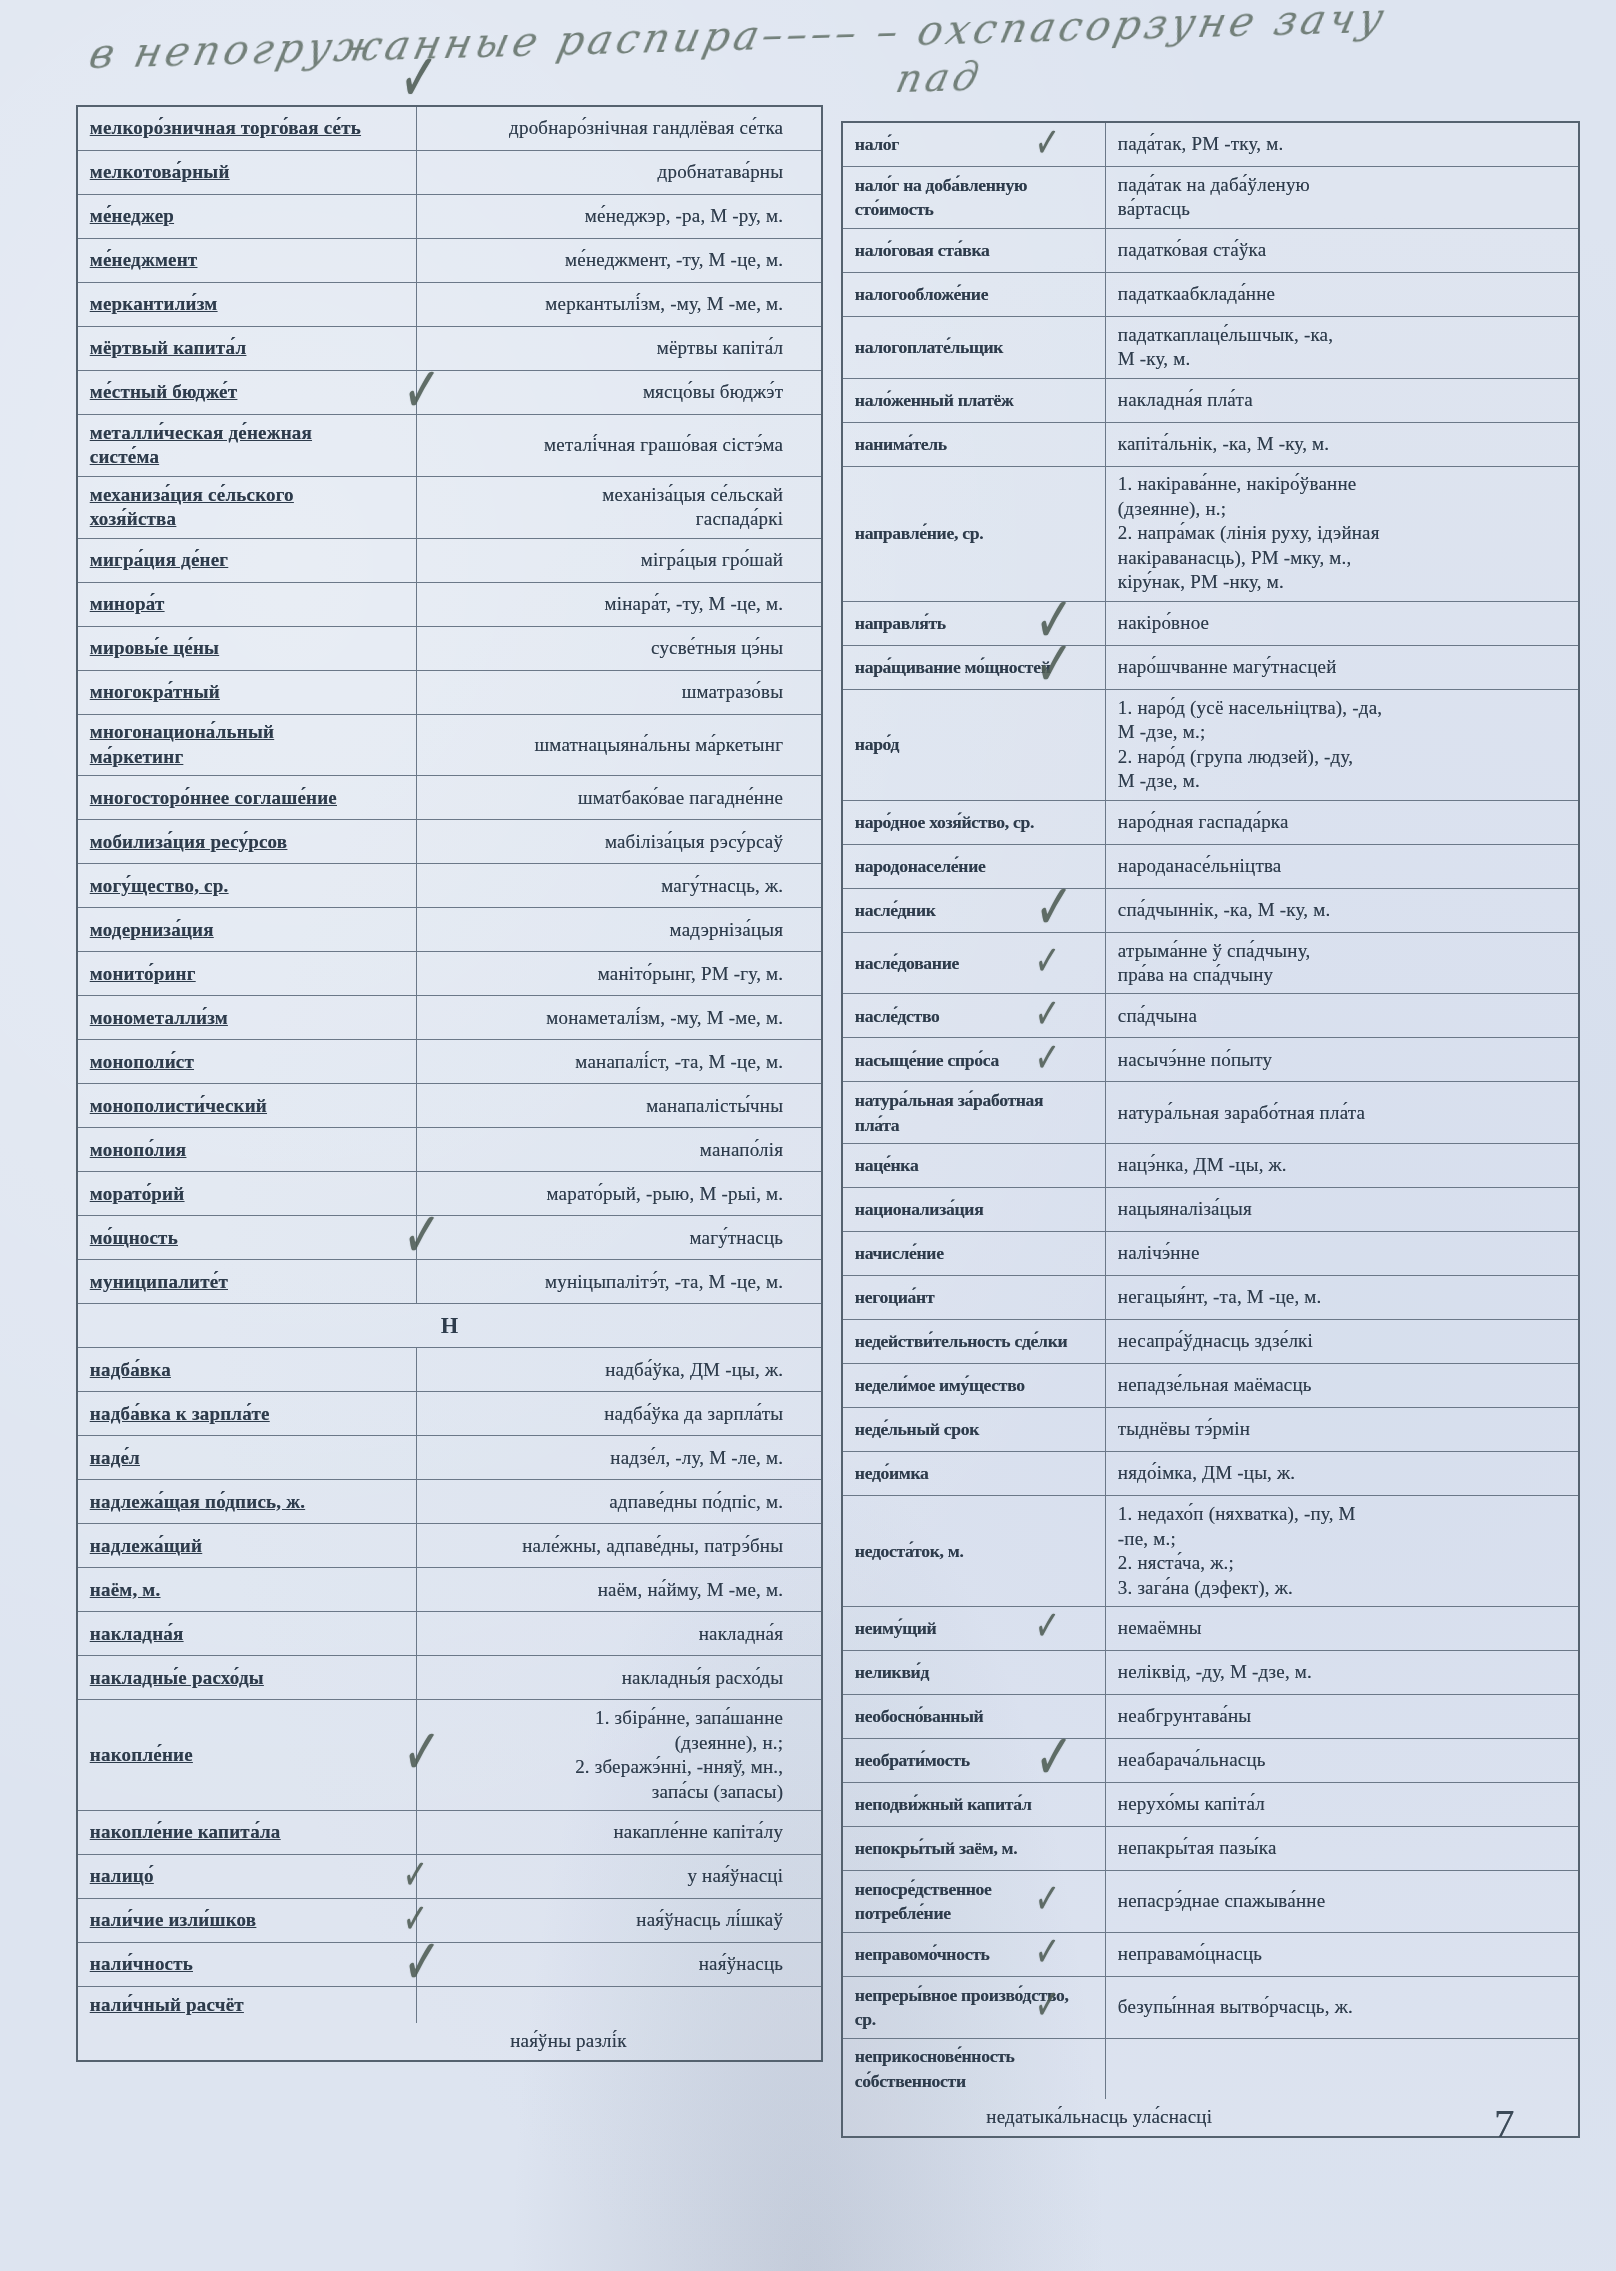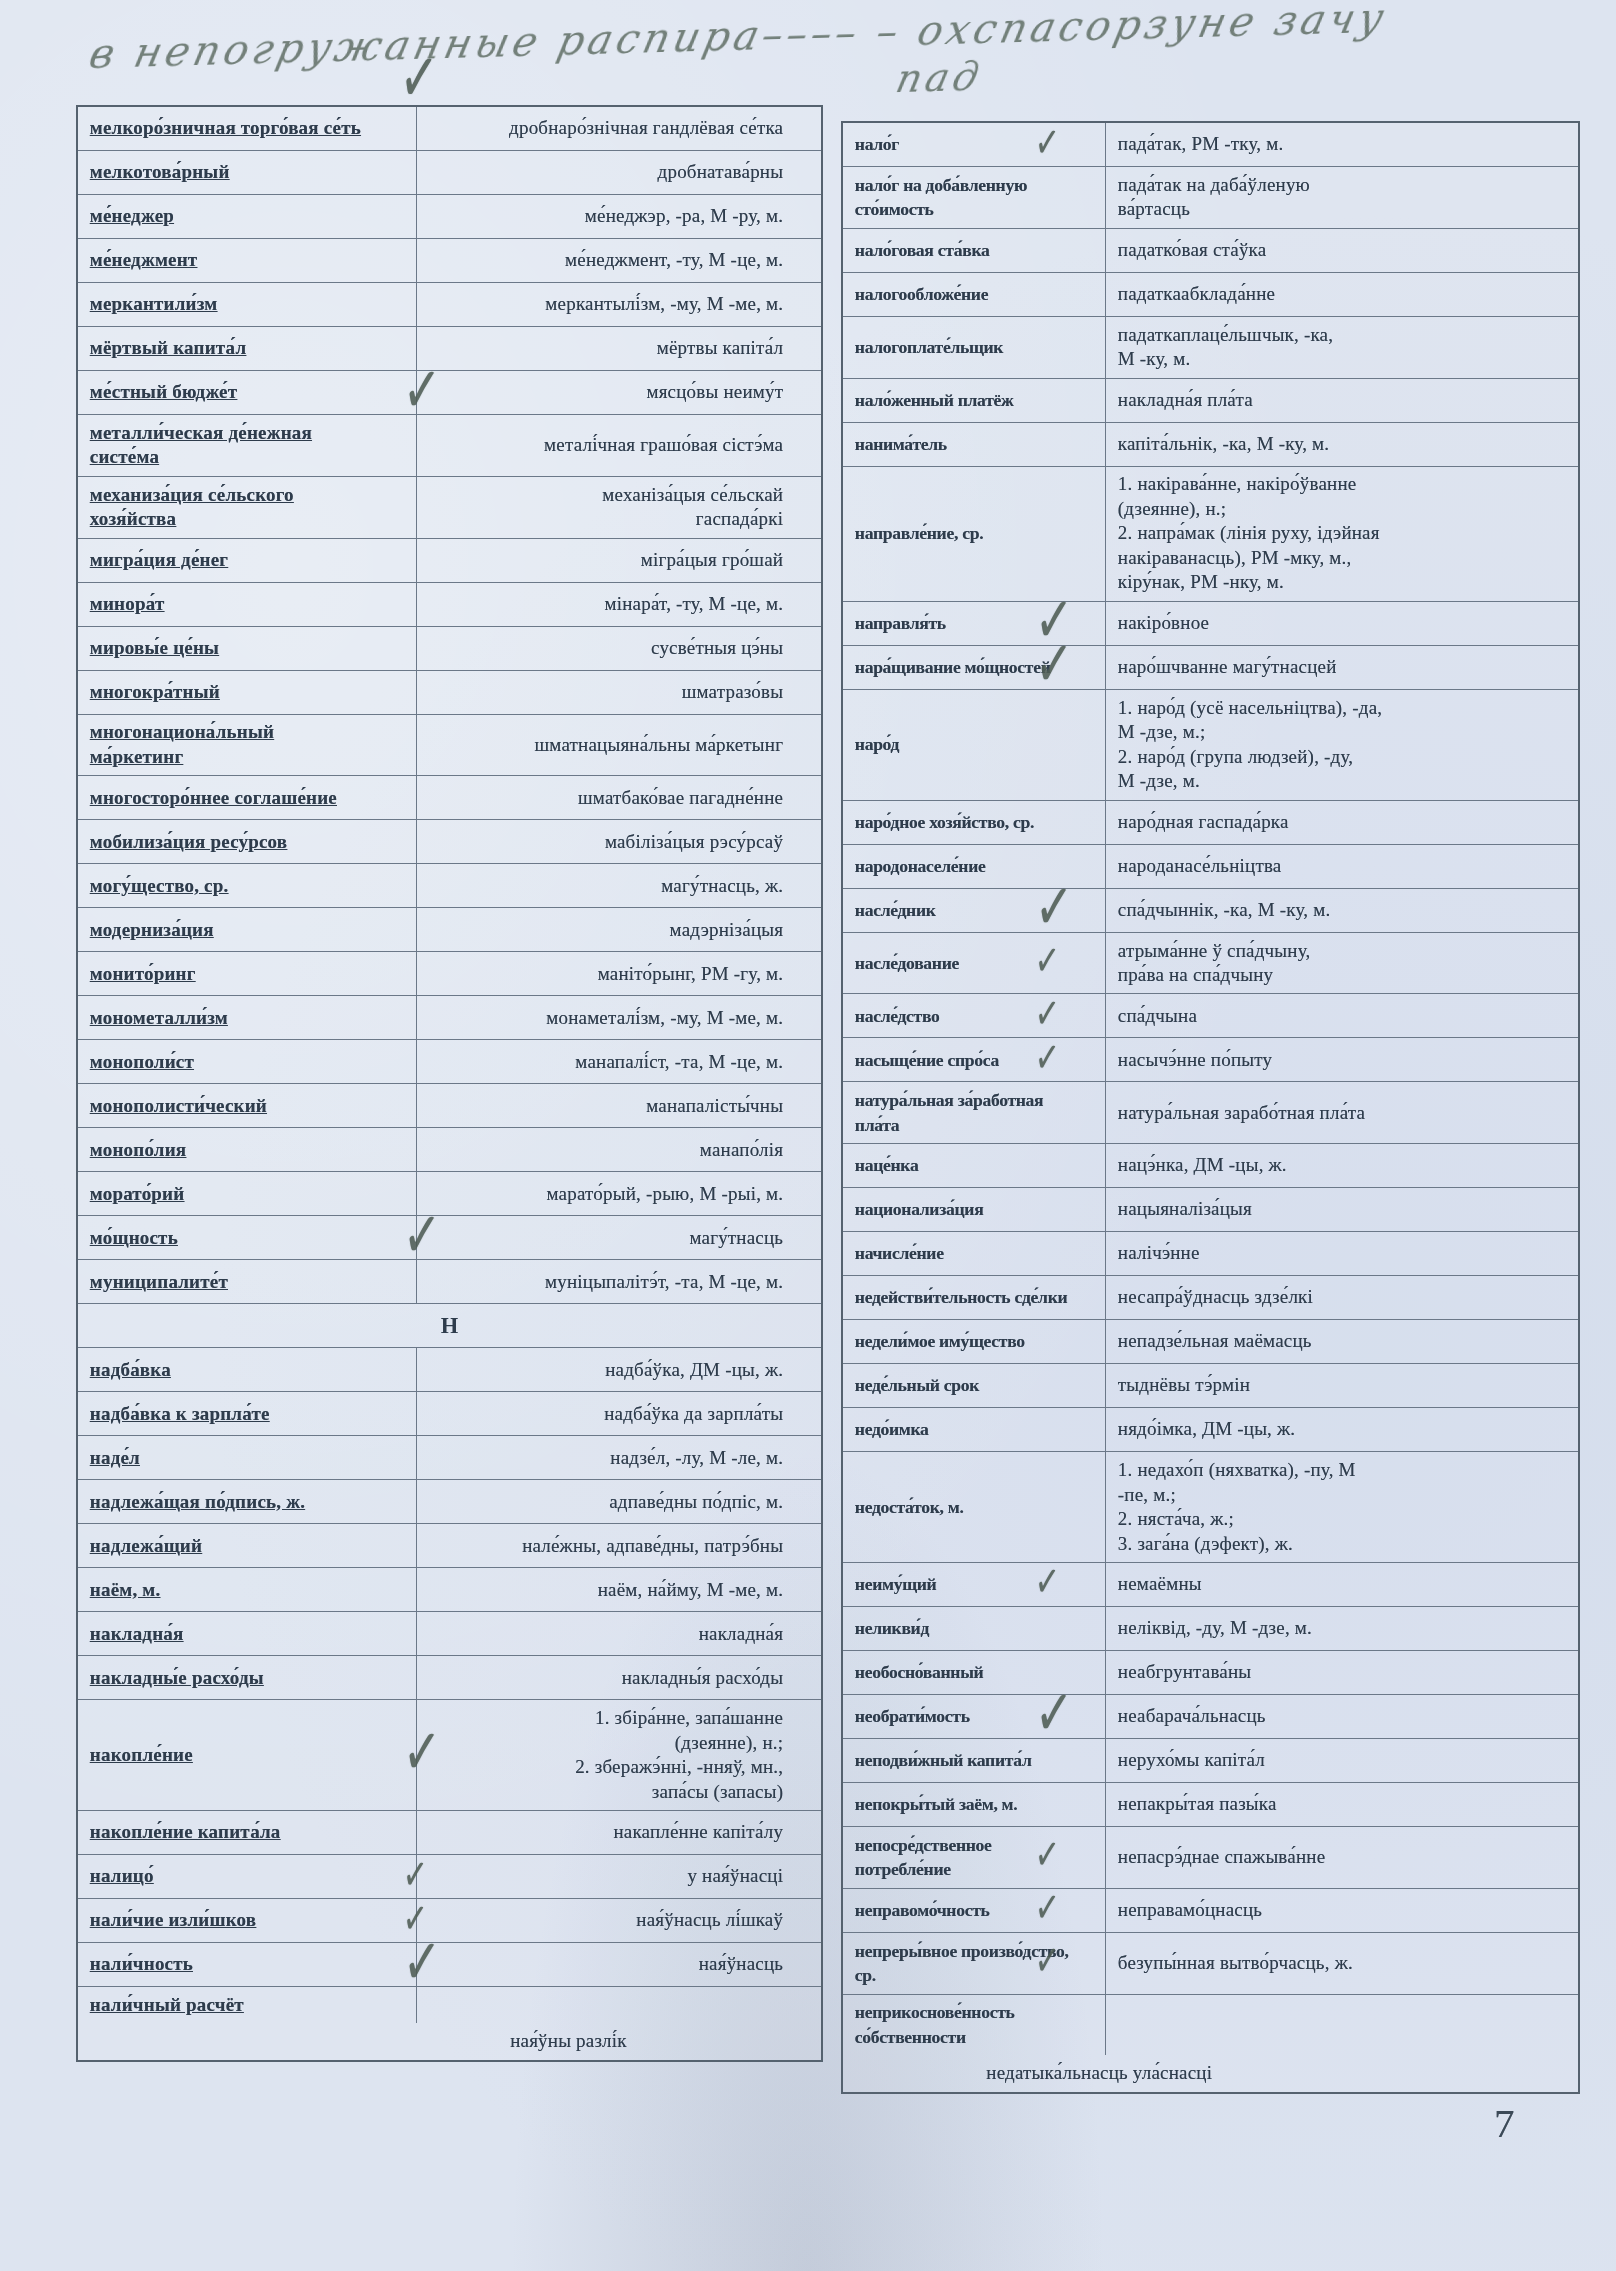--- a/index.html
+++ b/index.html
@@ -82,21 +82,21 @@
       <div class="row">
         <div class="cell cell-ru">меркантили́зм</div>
         <div class="cell cell-be">меркантылі́зм, -му, М -ме, м.</div>
       </div>
       <div class="row">
         <div class="cell cell-ru">мёртвый капита́л</div>
         <div class="cell cell-be">мёртвы капіта́л</div>
       </div>
       <div class="row">
         <div class="cell cell-ru">ме́стный бюдже́т</div>
-        <div class="cell cell-be">мясцо́вы неиму́т</div>
+        <div class="cell cell-be">мясцо́вы бюджэ́т</div>
         <span class="check check-lg">✓</span>
       </div>
       <div class="row">
         <div class="cell cell-ru">металли́ческая де́нежная
 систе́ма</div>
         <div class="cell cell-be">металі́чная грашо́вая сістэ́ма</div>
       </div>
       <div class="row">
         <div class="cell cell-ru">механиза́ция се́льского
 хозя́йства</div>
@@ -335,20 +335,24 @@
         <div class="cell cell-ru">наце́нка</div>
         <div class="cell cell-be">нацэ́нка, ДМ -цы, ж.</div>
       </div>
       <div class="row">
         <div class="cell cell-ru">национализа́ция</div>
         <div class="cell cell-be">нацыяналіза́цыя</div>
       </div>
       <div class="row">
         <div class="cell cell-ru">начисле́ние</div>
         <div class="cell cell-be">налічэ́нне</div>
+      </div>
+      <div class="row">
+        <div class="cell cell-ru">негоциа́нт</div>
+        <div class="cell cell-be">негацыя́нт, -та, М -це, м.</div>
       </div>
       <div class="row">
         <div class="cell cell-ru">недействи́тельность сде́лки</div>
         <div class="cell cell-be">несапра́ўднасць здзе́лкі</div>
       </div>
       <div class="row">
         <div class="cell cell-ru">недели́мое иму́щество</div>
         <div class="cell cell-be">непадзе́льная маёмасць</div>
       </div>
       <div class="row">

